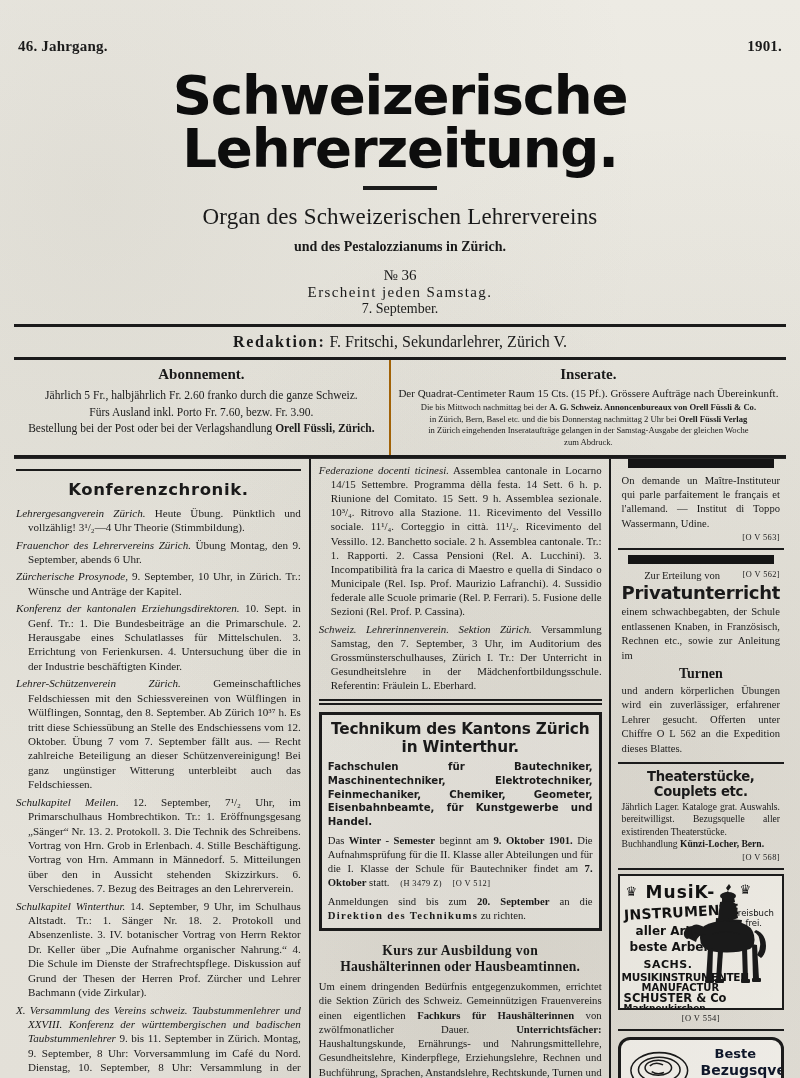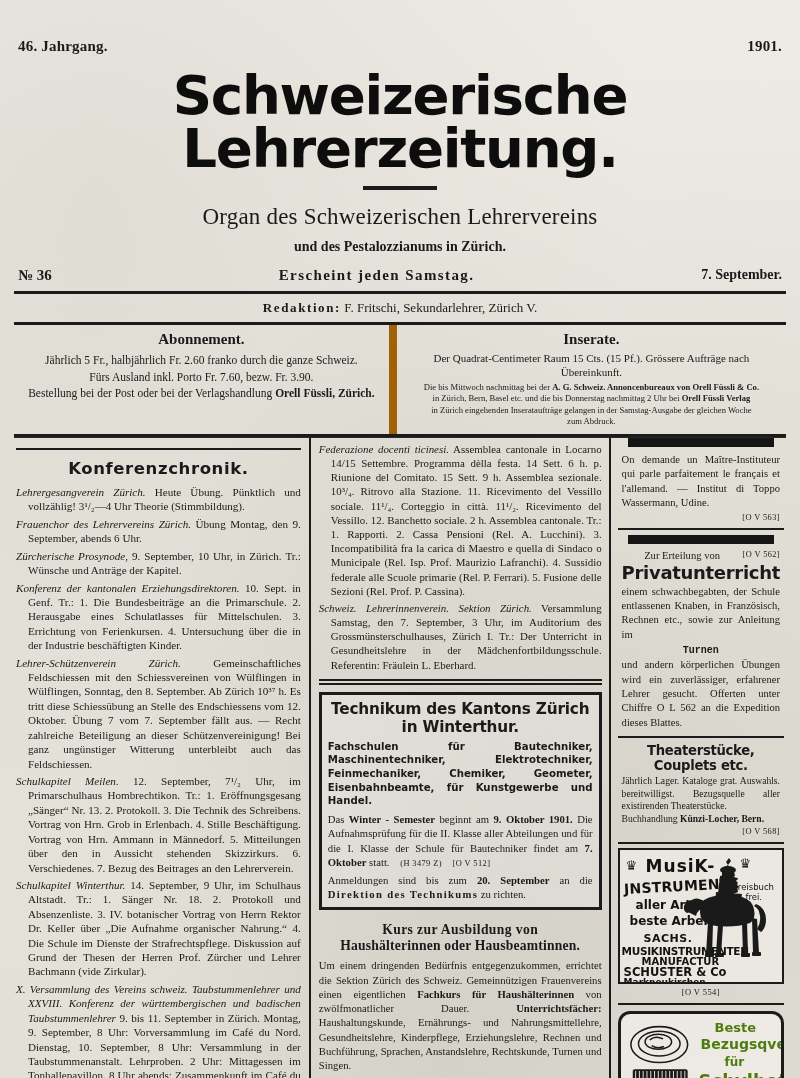--- a/index.html
+++ b/index.html
@@ -53,44 +53,45 @@
     width: 74px; height: 4px; background: #1b1b1b;
     margin: 11px auto 0 auto;
   }
   .masthead-sub1 {
     text-align: center; font-size: 23px; margin-top: 14px; letter-spacing: .2px;
   }
   .masthead-sub2 {
     text-align: center; font-size: 14px; font-weight: bold; margin-top: 9px;
   }
   .issueline {
-    display: flex; justify-content: space-between; align-items: flex-start;
+    display: flex; justify-content: space-between; align-items: center;
     padding: 12px 18px 0 18px;
-    font-weight: bold;
+    font-weight: normal;
+    flex-direction: column;
   }
   .issueline .issue-no { font-size: 15px; }
   .issueline .frequency { font-size: 15px; letter-spacing: 1.4px; }
   .issueline .date { font-size: 14px; }
 
   .hr-thick { height: 3px; background: #1b1b1b; margin: 7px 14px 0 14px; }
 
   .redaktion {
-    text-align: center; font-size: 13px; padding: 6px 0 6px 0;
+    text-align: center; font-size: 16px; padding: 6px 0 6px 0;
   }
   .redaktion b { letter-spacing: 1.6px; }
 
   
   .aboRow {
     display: flex;
     margin: 0 14px;
     border-top: 3px solid #1b1b1b;
     border-bottom: 3px solid #1b1b1b;
   }
   .aboCol { padding: 4px 6px 6px 6px; }
-  .aboCol.left { width: 47%; border-right: 8px solid #a16207; }
+  .aboCol.left { width: 47%; border-right: 2px solid #a16207; }
   .aboCol.right { flex: 1; }
   .aboHead {
     text-align: center; font-weight: bold; font-size: 15px; margin: 2px 0 4px 0;
   }
   .aboBody { text-align: center; font-size: 11.5px; line-height: 1.45; }
   .insHead { text-align: center; font-weight: bold; font-size: 15px; margin: 2px 0 3px 0; }
   .insLead { text-align: center; font-size: 11px; line-height: 1.3; }
   .insFine { text-align: center; font-size: 8.6px; line-height: 1.35; margin-top: 2px; }
   .insFine b { font-weight: bold; }
 
@@ -168,22 +169,22 @@
   .blackbar { height: 9px; background: #151515; margin: 0 6px 6px 6px; }
   .rBody { font-size: 10.6px; line-height: 1.36; text-align: justify; }
   .rCode { text-align: right; font-size: 8.4px; letter-spacing: .4px; margin-top: 2px; }
   .rCodeInline { font-size: 8.3px; letter-spacing: .4px; float: right; }
   .rSmallHead { font-size: 10.6px; text-align: center; }
   .rBigWord {
     font-family: "DejaVu Sans", sans-serif; font-weight: bold;
     font-size: 18px; text-align: center; letter-spacing: -.3px; margin: 1px 0 2px 0;
   }
   .rMidWord {
-    font-family: Liberation Mono, monospace; font-weight: bold;
-    font-size: 10px; text-align: center; margin: 3px 0 2px 0;
+    font-family: Liberation Serif, serif; font-weight: bold;
+    font-size: 14px; text-align: center; margin: 3px 0 2px 0;
   }
   .theaHead {
     font-family: "DejaVu Sans", sans-serif; font-weight: bold;
     font-size: 13.2px; text-align: center; letter-spacing: -.3px; margin-bottom: 2px;
   }
   .theaBody { font-size: 9.6px; line-height: 1.3; text-align: justify; }
   .theaBody b { font-weight: bold; }
 
   
   .musikAd {
@@ -206,21 +207,21 @@
 
   
   .vorAd {
     border: 3px solid #1b1b1b; border-radius: 12px;
     height: 186px; position: relative; overflow: hidden;
     margin-top: 6px; background: rgba(252,250,245,.55);
   }
   .vw {
     position: absolute;
     font-family: "DejaVu Sans", sans-serif;
-    font-weight: bold; color: #4d7c0f; white-space: nowrap;
+    font-weight: bold; color: #0f172a; white-space: nowrap;
   }
 
   .marginNote {
     position: absolute; right: 2px; top: 300px;
     font-size: 11px; color: #9a958a;
     transform: rotate(86deg); transform-origin: right top;
     letter-spacing: 1px; font-family: "Liberation Serif", serif;
     z-index: 2; opacity: .75;
   }
 </style>

